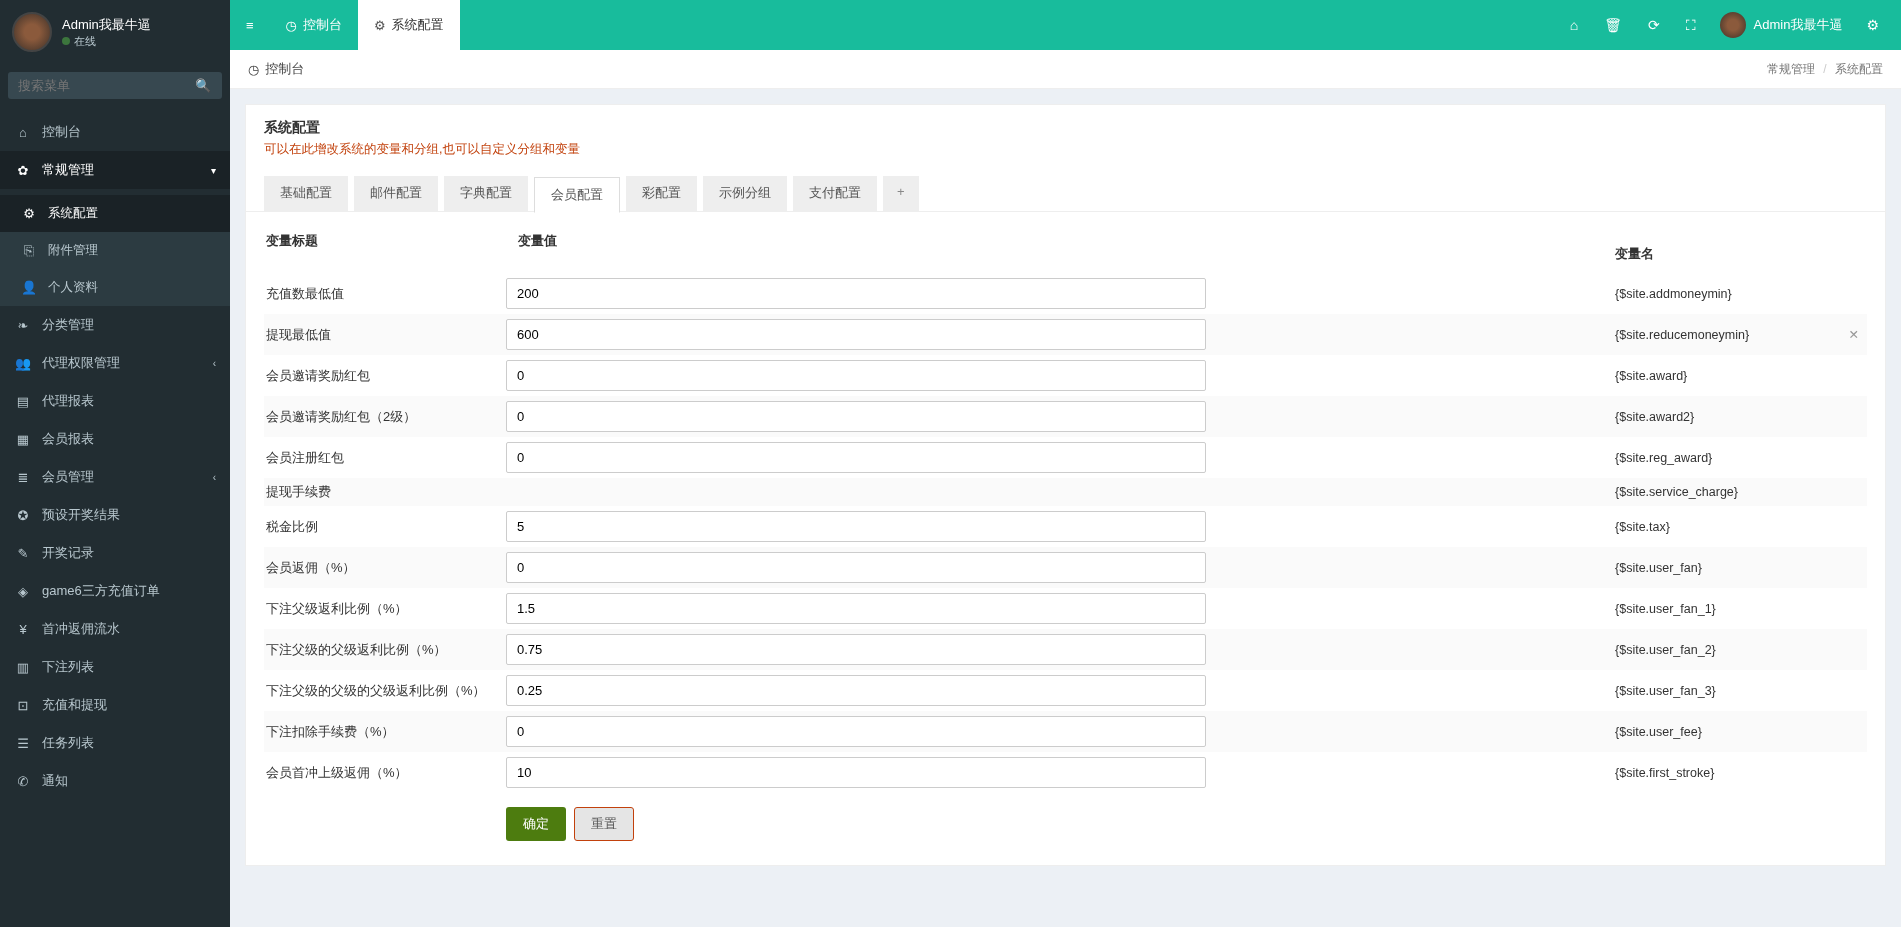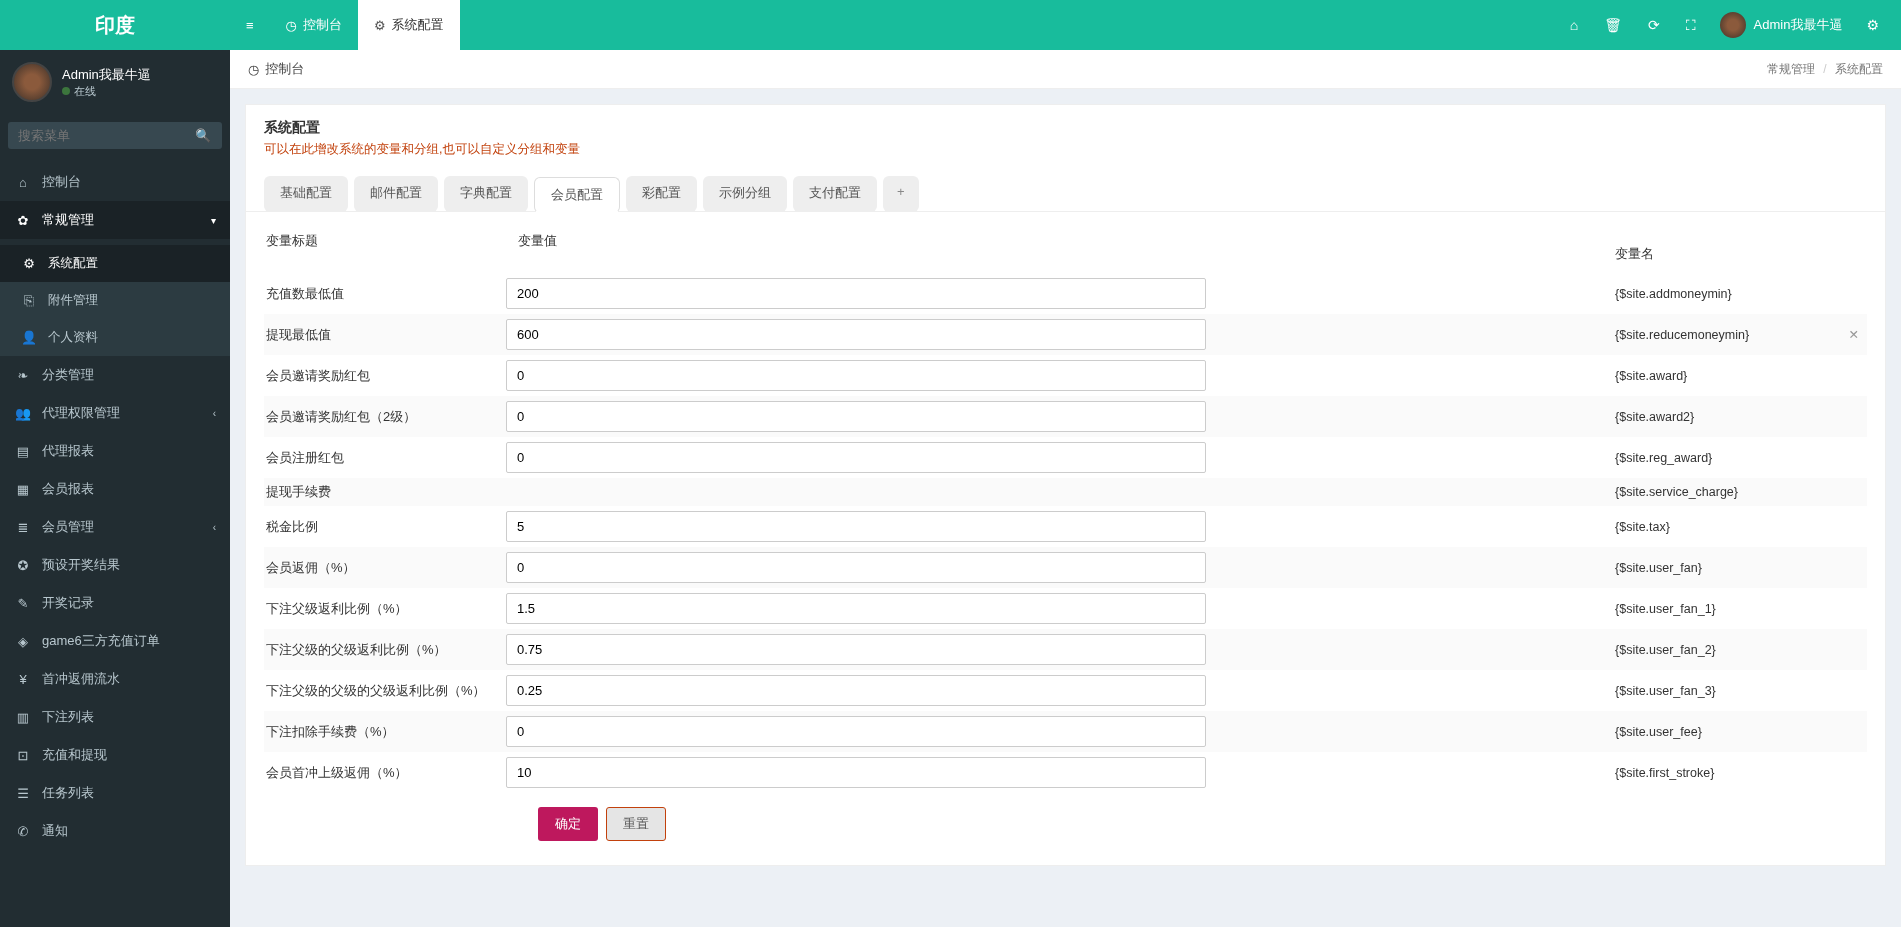--- a/index.html
+++ b/index.html
@@ -41,45 +41,44 @@
 .content-header { background:#fff; padding:10px 18px; display:flex; align-items:center; font-size:13px; color:#444; border-bottom:1px solid #eee; }
 .content-header .crumbs { margin-left:auto; color:#777; font-size:12px; }
 .content-header .crumbs .sep { margin:0 5px; color:#ccc; }
 
 
 .panel { margin:15px; background:#fff; border:1px solid #eee; }
 .panel-head { padding:14px 18px 8px; }
 .panel-head .pt { font-weight:bold; font-size:14px; margin-bottom:4px; }
 .panel-head .pd { color:#c2410c; font-size:12.5px; }
 .tabs { display:flex; gap:6px; padding:10px 18px 0; flex-wrap:wrap; }
-.tab { background:#eee; padding:8px 16px; font-size:13px; color:#555; cursor:pointer;border-radius:6px; }
+.tab { background:#eee; padding:8px 16px; font-size:13px; color:#555; cursor:pointer; }
 .tab.active { background:#fff; border:1px solid #ddd; border-bottom:1px solid #fff; position:relative; top:1px; }
 .tab.plus { padding:8px 14px; color:#888; }
 .form-area { padding:14px 18px 20px; border-top:1px solid #eee; margin-top:-1px; }
-.thead { display:flex; font-weight:normal; font-size:13px; padding:6px 2px 10px; }
+.thead { display:flex; font-weight:bold; font-size:13px; padding:6px 2px 10px; }
 .col-title { width:240px; }
 .col-value { flex:1; max-width:700px;margin-left:12px; }
 .col-name { width:250px; margin-left:auto;margin-top:13px; }
 .frow { display:flex; align-items:center; padding:5px 2px; }
 .frow:nth-child(even){ background:#fafafa; }
 .frow .lbl { width:240px; font-size:13px; color:#333; }
 .frow input.val { width:700px; max-width:700px; padding:7px 10px; border:1px solid #ccc; border-radius:2px; font-size:13px; }
 .frow .vname { width:250px; margin-left:auto; font-size:12.5px; color:#333; display:flex; align-items:center; }
 .frow .vname .rm { margin-left:auto; color:#999; cursor:pointer; padding-right:6px; }
 .btns { padding:14px 2px 4px; display:flex; gap:8px; margin-left:240px; }
 .btn { padding:7px 16px; border-radius:3px; font-size:13px; cursor:pointer; border:1px solid transparent; }
-.btn-primary { background:#be185d; color:#fff;margin-left:32px; }
+.btn-primary { background:#4d7c0f; color:#fff; }
 .btn-default { background:#e5e5e5; color:#555; border:1px solid #c2410c; }
 </style>
 </head>
 <body>
 
 <div class="wrapper">
   <aside class="sidebar">
-    <div class="logo">印度</div>
     <div class="user-panel">
       <div class="avatar"></div>
       <div class="user-info">
         <div class="uname">Admin我最牛逼</div>
         <div class="ustatus">
           <span class="dot-online"></span>
           <span>在线</span>
         </div>
       </div>
     </div>

